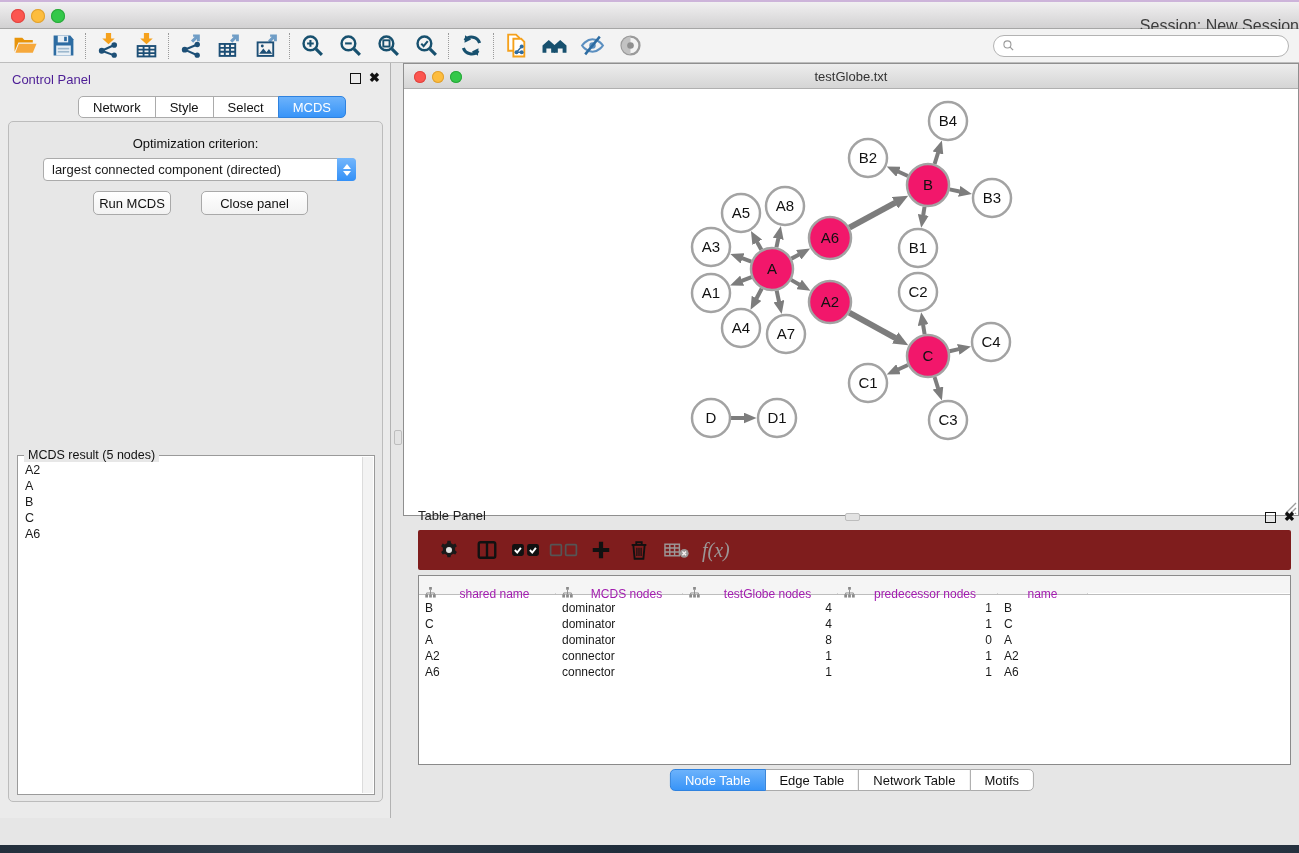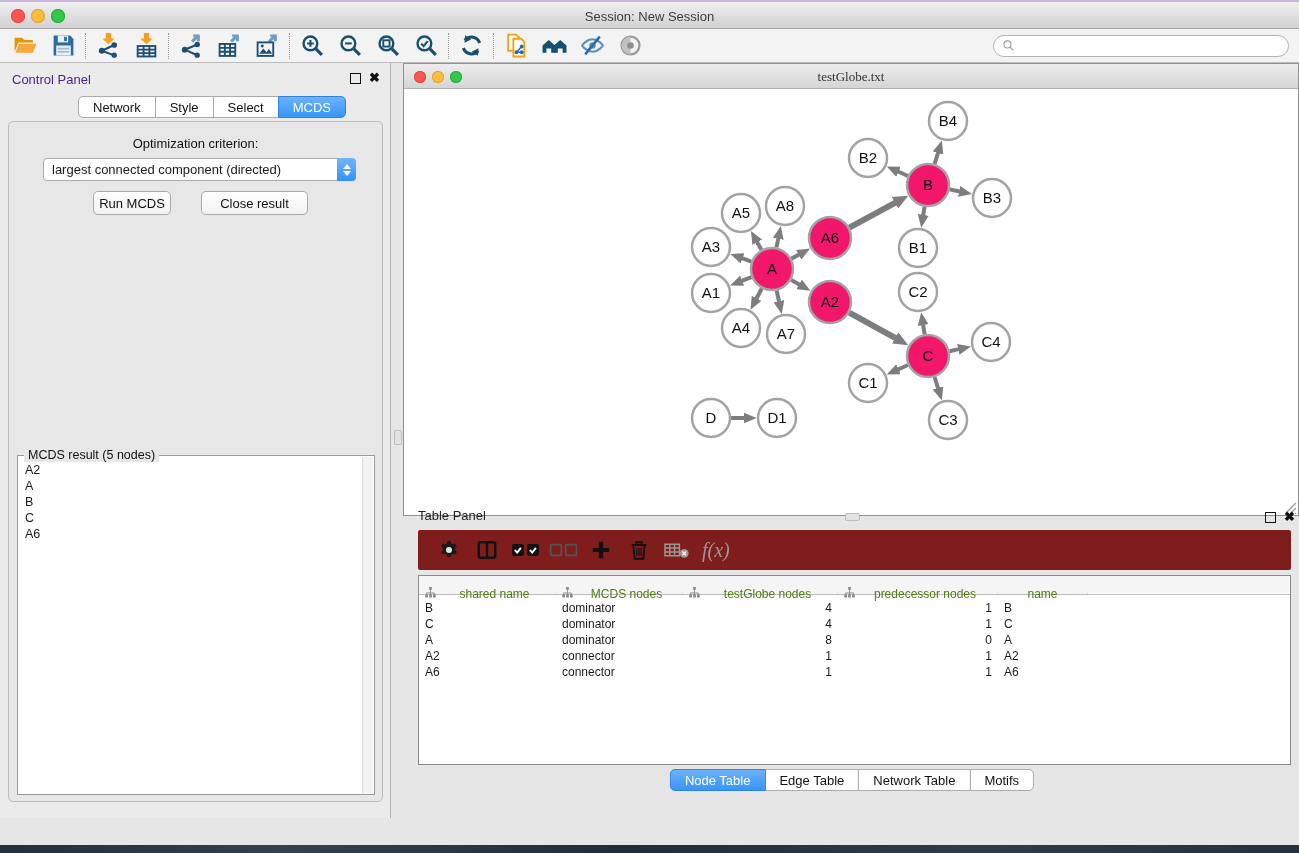--- a/index.html
+++ b/index.html
@@ -2,21 +2,21 @@
 <html><head>
 <meta charset="utf-8">
 <style>
   * { margin:0; padding:0; box-sizing:border-box; }
   html,body { width:1299px; height:853px; overflow:hidden; }
   body { font-family:"Liberation Sans", sans-serif; background:#e6e6e6; position:relative; font-size:13px; color:#1a1a1a; }
 
   
   .titlebar { position:absolute; left:0; top:0; width:1299px; height:29px;
     background:linear-gradient(#f1f0f1,#d2d1d2); border-top:2px solid #cdb4da; border-bottom:1px solid #a6a6a6; }
-  .titlebar .title { position:absolute; left:0; right:0; top:7px; text-align:center; font-size:13px; color:#3c3c3c; }
+  .titlebar .title { position:absolute; left:0; right:0; top:15px; text-align:right; font-size:16px; color:#3c3c3c; }
   .tl { position:absolute; top:7px; width:14px; height:14px; border-radius:50%; }
   .tl.red { left:11px; background:#fc5650; box-shadow:inset 0 0 0 1px #df4742; }
   .tl.yellow { left:31px; background:#fdbd3e; box-shadow:inset 0 0 0 1px #dfa133; }
   .tl.green { left:51px; background:#34c84a; box-shadow:inset 0 0 0 1px #2aa73c; }
 
   
   .toolbar { position:absolute; left:0; top:29px; width:1299px; height:34px; background:#f3f3f3;
     border-bottom:1px solid #bdbdbd; display:flex; align-items:center; padding:0 10px; }
   .tbtn { width:30px; height:28px; display:flex; align-items:center; justify-content:center; cursor:default; }
   .tbtn svg { width:25px; height:25px; }
@@ -62,21 +62,21 @@
   .result-legend { position:absolute; top:-8px; left:6px; background:#e7e7e7; padding:0 4px; font-size:12.5px; color:#111; }
   .result-list { position:absolute; left:1px; top:6px; bottom:1px; right:13px; overflow:hidden; font-size:12.5px; }
   .result-list div { padding:0 6px; height:16px; line-height:16px; }
   .result-scroll { position:absolute; top:1px; bottom:1px; right:1px; width:11px; background:#f3f3f3; border-left:1px solid #dcdcdc; }
 
   
   .right-area { position:absolute; left:392px; top:63px; width:907px; height:755px; background:#e6e6e6; }
 
   .network-window { position:absolute; left:11px; top:0; width:896px; height:453px; border:1px solid #8f8f8f; background:#fff; }
   .nw-titlebar { position:relative; height:25px; background:linear-gradient(#ededed,#d5d5d5); border-bottom:1px solid #b0b0b0; }
-  .nw-titlebar .title { position:absolute; left:0; right:0; top:5px; text-align:center; font-size:13px; color:#333;font-family:Liberation Serif, serif; }
+  .nw-titlebar .title { position:absolute; left:0; right:0; top:5px; text-align:center; font-size:13px; color:#333; }
   .ntl { position:absolute; top:7px; width:12px; height:12px; border-radius:50%; }
   .ntl.red { left:10px; background:#fc5650; box-shadow:inset 0 0 0 1px #df4742; }
   .ntl.yellow { left:28px; background:#fdbd3e; box-shadow:inset 0 0 0 1px #dfa133; }
   .ntl.green { left:46px; background:#34c84a; box-shadow:inset 0 0 0 1px #2aa73c; }
   .nw-canvas { position:absolute; left:0; top:25px; width:894px; height:426px; background:#fff; }
   .nw-grip { position:absolute; right:1px; bottom:1px; width:14px; height:14px; }
 
   .splitter-v { position:absolute; left:2px; top:367px; width:8px; height:15px; background:#e3e3e3; border:1px solid #bdbdbd; border-radius:2px; }
   .splitter-h { position:absolute; left:453px; top:450px; width:15px; height:8px; background:#e3e3e3; border:1px solid #bdbdbd; border-radius:2px; }
 
@@ -87,21 +87,21 @@
   .tp-float { right:23px; } .tp-close { right:4px; }
   .tp-toolbar { position:absolute; left:13px; top:28px; width:873px; height:40px; background:#7f1d1d; border-radius:2px;
     display:flex; align-items:center; padding-left:14px; gap:4px; }
   .tp-btn { height:32px; min-width:34px; display:flex; align-items:center; justify-content:center; }
   .tp-btn svg { height:22px; }
   .tp-btn.fx { font-family:"Liberation Serif", serif; font-style:italic; font-size:20px; color:#9e9e9e; padding:0 4px; }
   .tp-btn.disabled { opacity:.95; }
 
   .data-table { position:absolute; left:13px; top:73px; width:873px; height:190px; background:#fff; border:1px solid #8a8a8a; overflow:hidden; }
   .thead { display:flex; height:19px; border-bottom:1px solid #bdbdbd; background:#f5f5f5; }
-  .th { display:flex; align-items:center; border-right:1px solid #d2d2d2; font-size:12px; color:#4d7c0f; padding:0 4px;margin-top:17px; }
+  .th { display:flex; align-items:center; border-right:1px solid #d2d2d2; font-size:12px; color:#a21caf; padding:0 4px;margin-top:17px; }
   .th .tree-ic { margin:0 2px; flex:0 0 auto; }
   .th .lbl { flex:1; text-align:center; white-space:nowrap; overflow:hidden; }
   .th.filler { border-right:none; background:#fff; }
   .tr { display:flex; height:16px; font-size:12px; align-items:center; }
   .td { white-space:nowrap; overflow:hidden; padding:0 6px; }
   .td.right { text-align:right; }
   .tr:first-child { margin-top:5px; }
 
   .tp-tabs { left:50%; transform:translateX(-50%); top:267px; }
 
@@ -332,21 +332,21 @@
   <div class="cp-inner">
     <div class="opt-label">Optimization criterion:</div>
     <div class="dropdown">
       <span class="dd-value">largest connected component (directed)</span>
       <span class="dd-stepper">
           <span class="up"></span>
           <span class="down"></span>
         </span>
     </div>
     <div class="cp-btn run-btn">Run MCDS</div>
-    <div class="cp-btn closep-btn">Close result</div>
+    <div class="cp-btn closep-btn">Close panel</div>
     <div class="result-box">
       <span class="result-legend">MCDS result (5 nodes)</span>
       <div class="result-list" id="result-list">
           <div>A2</div>
           <div>A</div>
           <div>B</div>
           <div>C</div>
           <div>A6</div>
         </div>
       <div class="result-scroll"></div>

